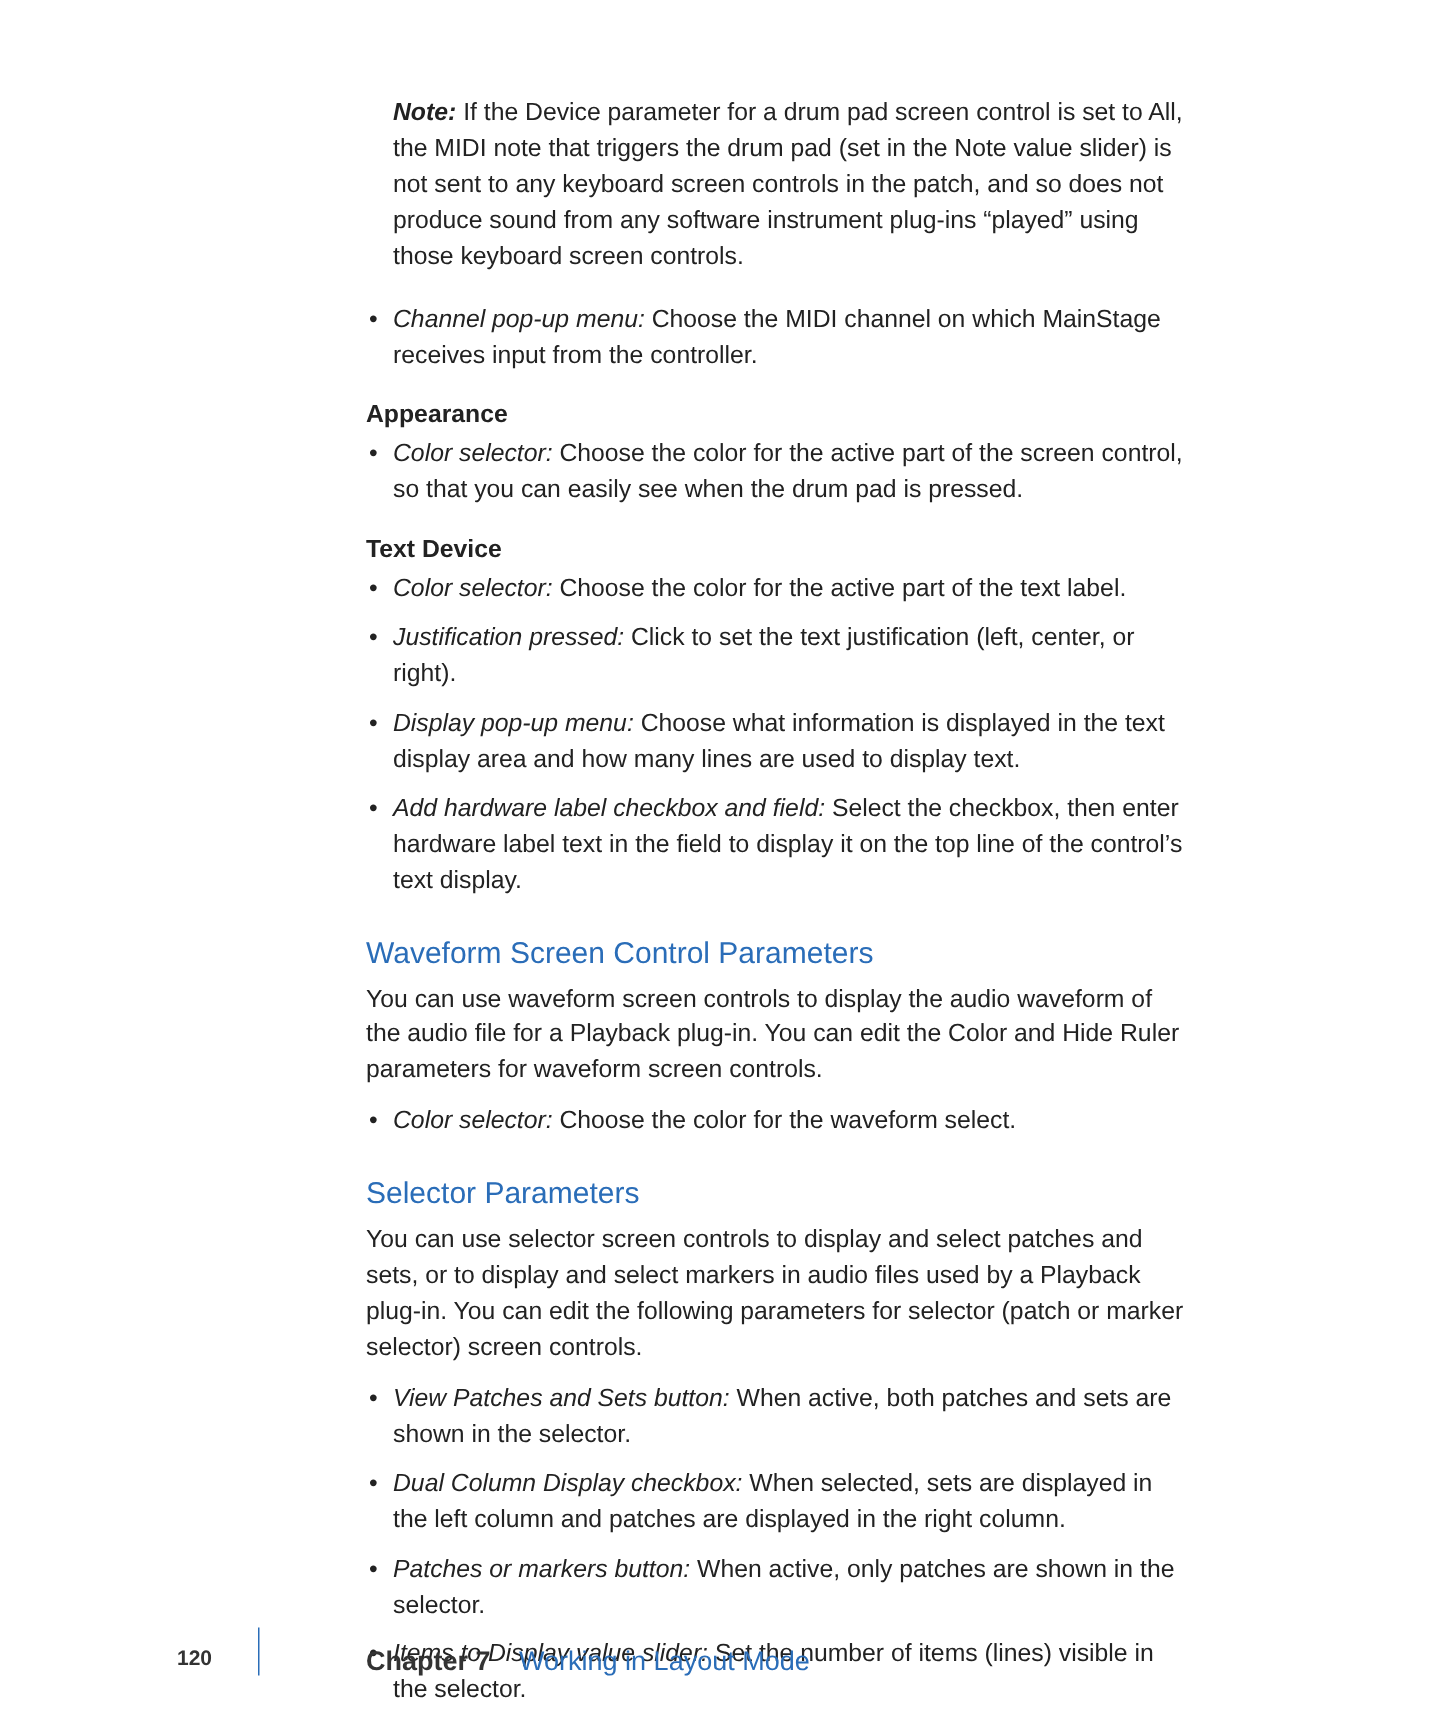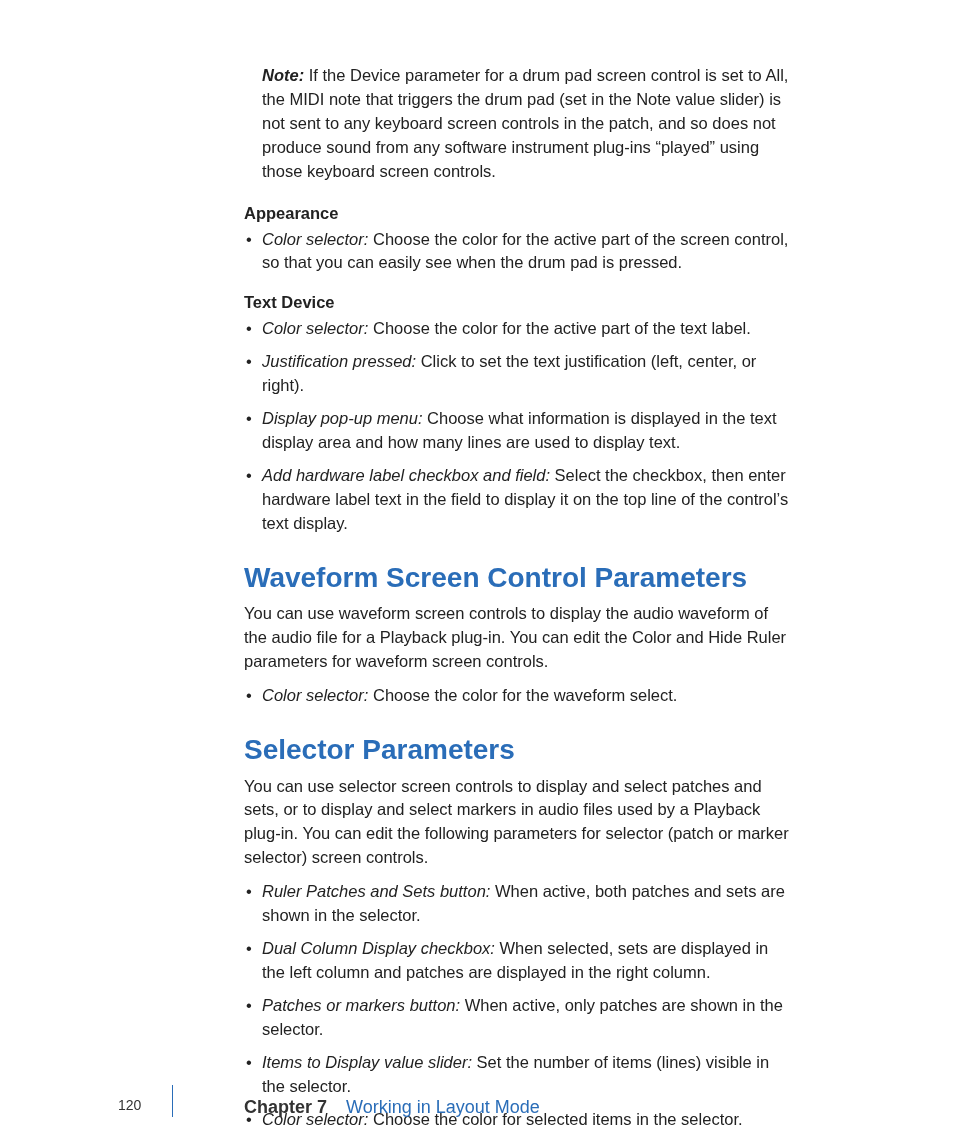--- a/index.html
+++ b/index.html
@@ -6,40 +6,41 @@
   html, body { width: 954px; height: 1145px; background: #fff; font-family: "Myriad Pro", "Segoe UI", "Helvetica Neue", Arial, sans-serif; color: #222; }
   .page { position: relative; width: 842px; height: 1145px; padding: 64px 52px 0 244px; }
   .content { font-size: 16.5px; line-height: 1.45; }
   .note-block { margin: 0 0 18px 18px; }
   .note-label { font-style: italic; font-weight: 600; }
   .bullets { list-style: none; margin: 0 0 16px 0; padding: 0; }
   .bullets > li { position: relative; padding-left: 18px; margin-bottom: 9px; }
   .bullets > li::before { content: "•"; position: absolute; left: 2px; top: 0; }
   .term { font-style: italic; }
   .section-label { font-weight: 700; margin-top: 14px; margin-bottom: 2px; }
-  .h2 { color: #2a6db8; font-size: 28px; font-weight: 700; margin-top: 22px; margin-bottom: 4px; }
+  .h2 { color: #2a6db8; font-size: 20px; font-weight: 400; margin-top: 22px; margin-bottom: 4px; }
   .para { margin-bottom: 10px; }
   .footer { position: absolute; left: 0; bottom: 48px; width: 100%; }
   .footer-rule { position: absolute; left: 172px; top: -12px; bottom: -20px; border-left: 1.5px solid #2a6db8; }
-  .page-num { position: absolute; left: 118px; top: 0; font-size: 14px; font-weight: 400; color: #333; }
+  .page-num { position: absolute; left: 118px; top: 0; font-size: 14px; font-weight: 700; color: #333; }
   .chapter { position: absolute; left: 244px; top: 0; font-size: 18px; }
   .chapter-strong { font-weight: 700; color: #333; }
   .chapter-title { color: #2a6db8; margin-left: 14px; }
 </style>
 </head>
 <body>
 
 <div class="page">
   <div class="content">
 
     <p class="note-block">
       <span class="note-label">Note:</span><span>  If the Device parameter for a drum pad screen control is set to All, the MIDI note that triggers the drum pad (set in the Note value slider) is not sent to any keyboard screen controls in the patch, and so does not produce sound from any software instrument plug-ins “played” using those keyboard screen controls.</span>
     </p>
 
     <ul class="bullets">
+      <li><span class="term">Channel pop-up menu:</span><span>  Choose the MIDI channel on which MainStage receives input from the controller.</span></li>
     </ul>
 
     <div class="section-label">Appearance</div>
     <ul class="bullets">
       <li><span class="term">Color selector:</span><span>  Choose the color for the active part of the screen control, so that you can easily see when the drum pad is pressed.</span></li>
     </ul>
 
     <div class="section-label">Text Device</div>
     <ul class="bullets">
       <li><span class="term">Color selector:</span><span>  Choose the color for the active part of the text label.</span></li>
@@ -50,21 +51,21 @@
 
     <div class="h2">Waveform Screen Control Parameters</div>
     <p class="para">You can use waveform screen controls to display the audio waveform of the audio file for a Playback plug-in. You can edit the Color and Hide Ruler parameters for waveform screen controls.</p>
     <ul class="bullets">
       <li><span class="term">Color selector:</span><span>  Choose the color for the waveform select.</span></li>
     </ul>
 
     <div class="h2">Selector Parameters</div>
     <p class="para">You can use selector screen controls to display and select patches and sets, or to display and select markers in audio files used by a Playback plug-in. You can edit the following parameters for selector (patch or marker selector) screen controls.</p>
     <ul class="bullets">
-      <li><span class="term">Ruler Patches and Sets button:</span><span>  When active, both patches and sets are shown in the selector.</span></li>
+      <li><span class="term">View Patches and Sets button:</span><span>  When active, both patches and sets are shown in the selector.</span></li>
       <li><span class="term">Dual Column Display checkbox:</span><span>  When selected, sets are displayed in the left column and patches are displayed in the right column.</span></li>
       <li><span class="term">Patches or markers button:</span><span>  When active, only patches are shown in the selector.</span></li>
       <li><span class="term">Items to Display value slider:</span><span>  Set the number of items (lines) visible in the selector.</span></li>
       <li><span class="term">Color selector:</span><span>  Choose the color for selected items in the selector.</span></li>
     </ul>
 
   </div>
 
   <div class="footer">
     <div class="footer-rule"></div>

